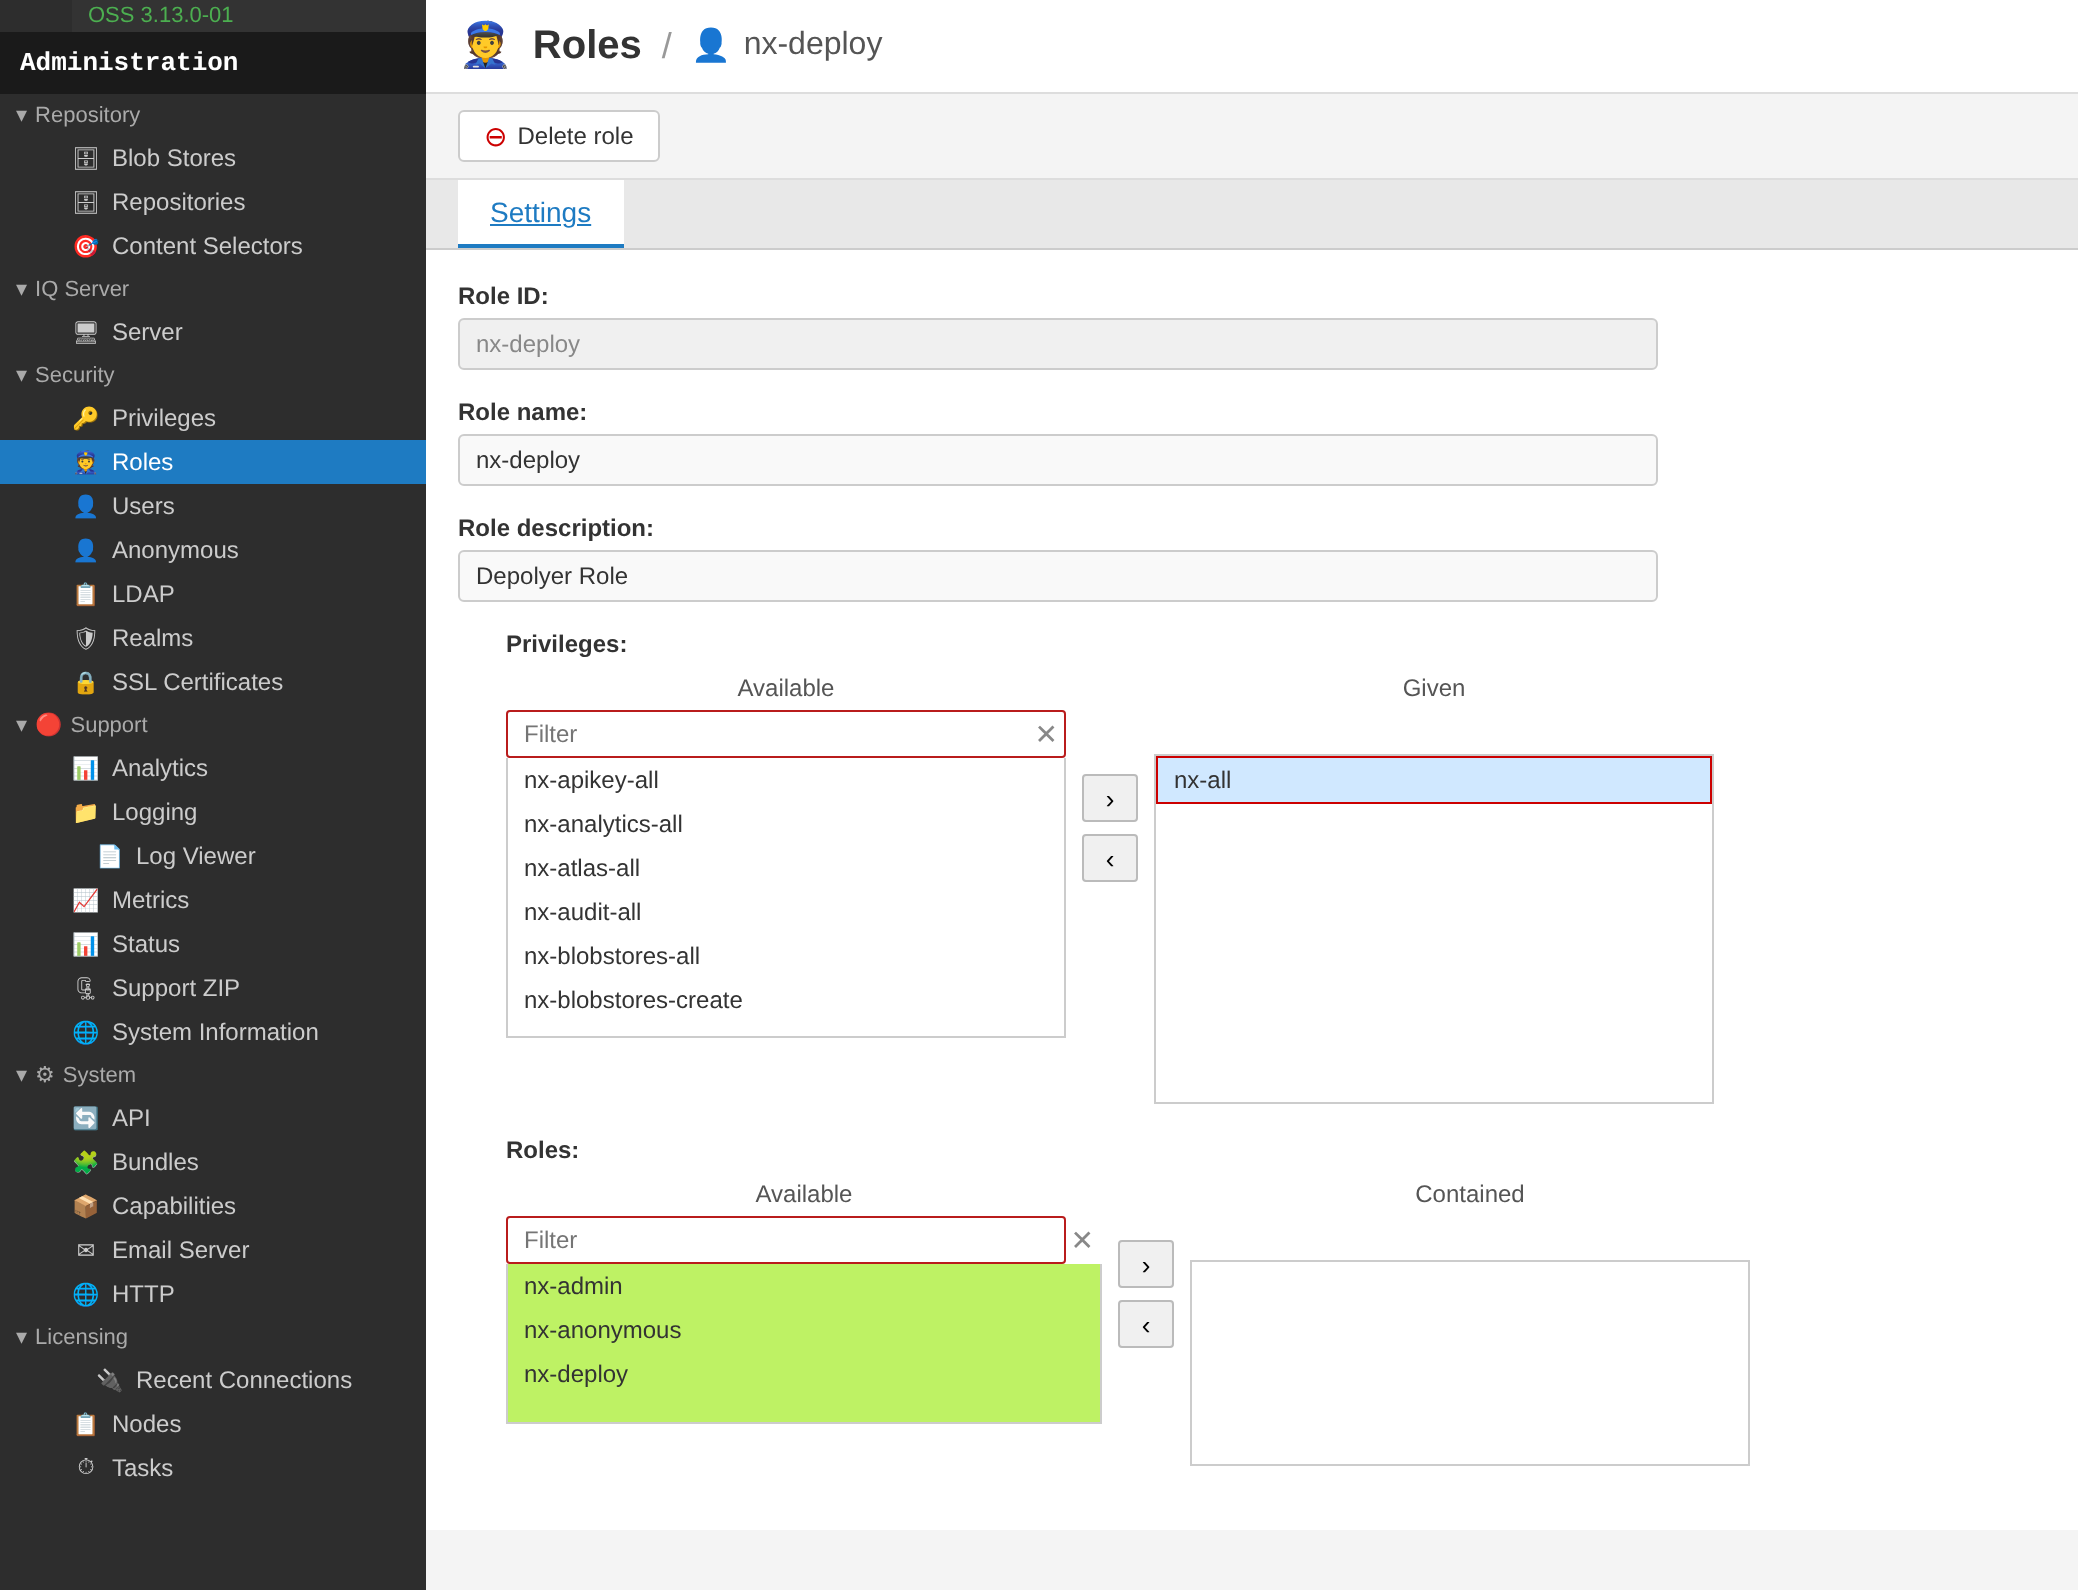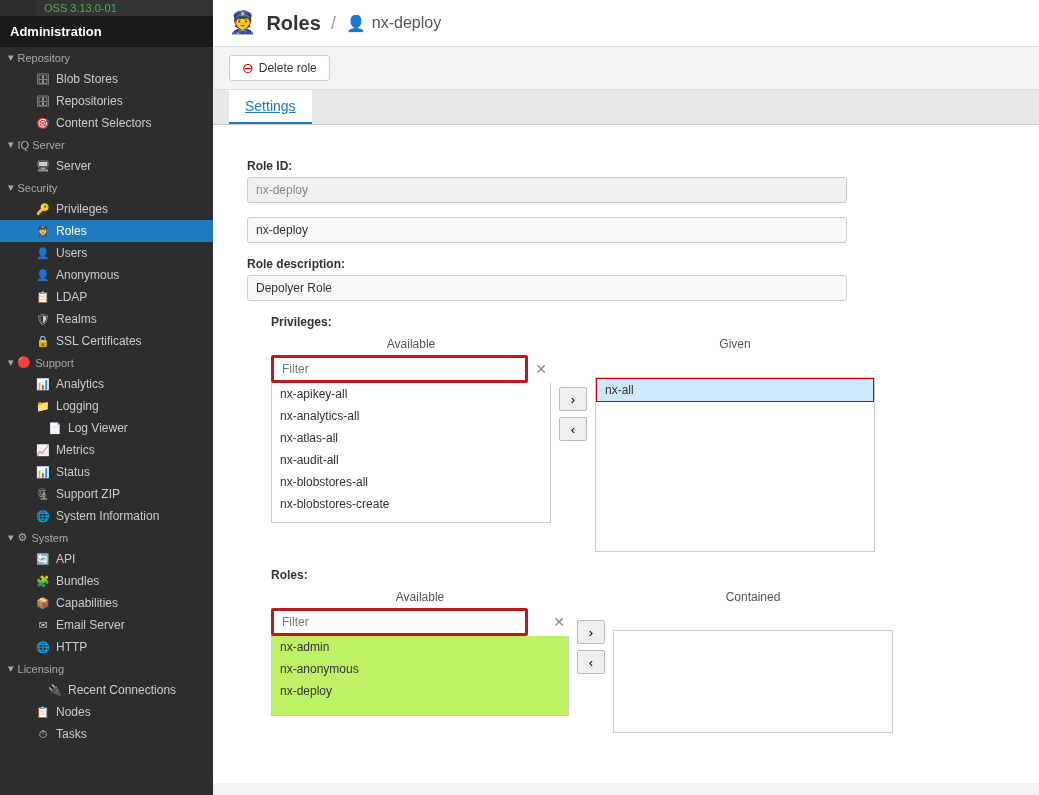--- a/index.html
+++ b/index.html
@@ -14,20 +14,21 @@
       height: 100%;
       overflow-y: auto;
       font-size: 12px;
     }
     .sidebar-header {
       background: #1a1a1a;
       color: #fff;
       padding: 8px 10px;
       font-weight: bold;
       font-size: 13px;
+      font-family: Liberation Mono, monospace;
     }
     .sidebar-section-label {
       color: #aaa;
       padding: 4px 8px;
       display: flex;
       align-items: center;
       gap: 4px;
       font-size: 11px;
     }
     .sidebar-item {
@@ -118,21 +119,21 @@
       color: #555;
       text-decoration: underline;
     }
     .tab.active {
       border-bottom: 2px solid #1e7bc2;
       color: #1e7bc2;
       background: #fff;
     }
 
     .form-area {
-      padding: 34px;
+      padding: 16px;
       background: #fff;
     }
 
     .form-group { margin-bottom: 14px; }
     .form-label { font-weight: bold; font-size: 12px; color: #333; margin-bottom: 4px; display: block; }
     .form-input {
       width: 100%;
       max-width: 600px;
       padding: 5px 8px;
       border: 1px solid #ccc;
@@ -162,23 +163,23 @@
       text-align: center;
     }
 
     .list-box-wrap { display: flex; flex-direction: column; }
 
     .filter-input-wrap {
       position: relative;
       margin-bottom: 0;
     }
     .filter-input {
-      width: 257px;
+      width: 280px;
       padding: 4px 24px 4px 8px;
-      border: 3px solid #b91c1c;
+      border: 1px solid #b91c1c;
       border-radius: 2px;
       font-size: 12px;
     }
     .filter-clear {
       position: absolute;
       right: 4px;
       top: 50%;
       transform: translateY(-50%);
       cursor: pointer;
       color: #888;
@@ -442,20 +443,21 @@
   </div>
 
   <div class="form-area">
 
     <div class="form-group">
       <label class="form-label">Role ID:</label>
       <input class="form-input" type="text" readonly="" style="background: rgb(240, 240, 240); color: rgb(136, 136, 136);" value="nx-deploy">
     </div>
 
     <div class="form-group">
+      <label class="form-label">Role name:</label>
       <input class="form-input" type="text" value="nx-deploy" style="">
     </div>
 
     <div class="form-group">
       <label class="form-label">Role description:</label>
       <input class="form-input" type="text" value="Depolyer Role" style="">
     </div>
 
     <div class="privileges-area">
       <div class="section-label">Privileges:</div>

